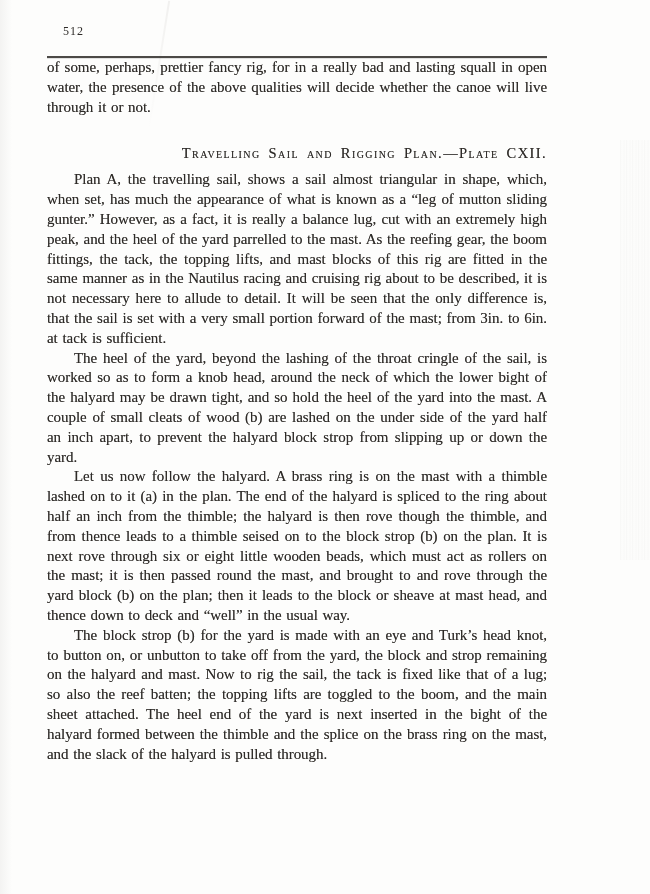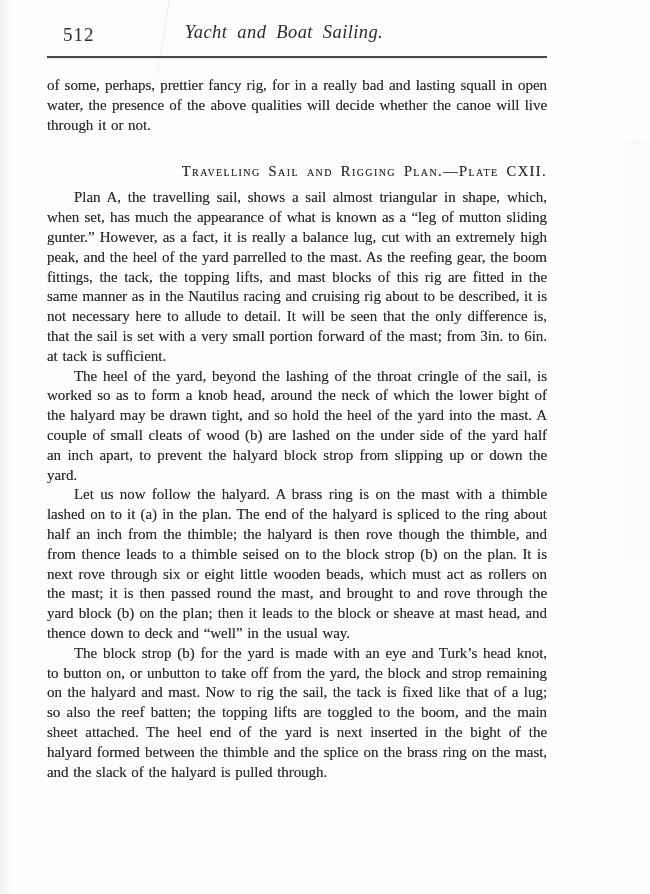--- a/index.html
+++ b/index.html
@@ -42,21 +42,21 @@
     width: 500px;
   }
   .header {
     position: relative;
     height: 24px;
   }
   .pagenum {
     position: absolute;
     left: 16px;
     top: 2px;
-    font-size: 19px;
+    font-size: 12px;
     letter-spacing: 1px;
   }
   .running-title {
     text-align: center;
     padding-right: 26px;
     font-style: italic;
     font-size: 18.5px;
     letter-spacing: 0.4px;
     word-spacing: 5px;
   }
@@ -73,21 +73,21 @@
     text-align: justify;
     text-indent: 27px;
     word-spacing: 1px;
     letter-spacing: -0.05px;
     text-shadow: 0 0 0.4px rgba(46,43,40,0.55);
   }
   .bodytext p.noindent {
     text-indent: 0;
   }
   .bodytext p.first {
-    margin-top: 18px;
+    margin-top: 0;
   }
   .section-heading {
     margin: 28px 0 8px 0;
     font-size: 14.5px;
     font-weight: normal;
     font-variant: small-caps;
     text-align: right;
     letter-spacing: 1.4px;
     word-spacing: 3px;
     text-shadow: 0 0 0.4px rgba(46,43,40,0.55);
@@ -99,21 +99,20 @@
 <div class="page">
 
   <div class="edge-shadow-left"></div>
   <div class="edge-texture-right"></div>
   <div class="crease-topleft"></div>
 
   <div class="content">
 
     <div class="header">
       <span class="pagenum">512</span>
-      <div class="running-title">Yacht and Boat Sailing.</div>
     </div>
 
     <div class="rule"></div>
 
     <div class="bodytext">
 
       <p class="noindent first">of some, perhaps, prettier fancy rig, for in a really bad and lasting squall in open water, the presence of the above qualities will decide whether the canoe will live through it or not.</p>
 
       <h2 class="section-heading">Travelling Sail and Rigging Plan.—Plate CXII.</h2>
 

